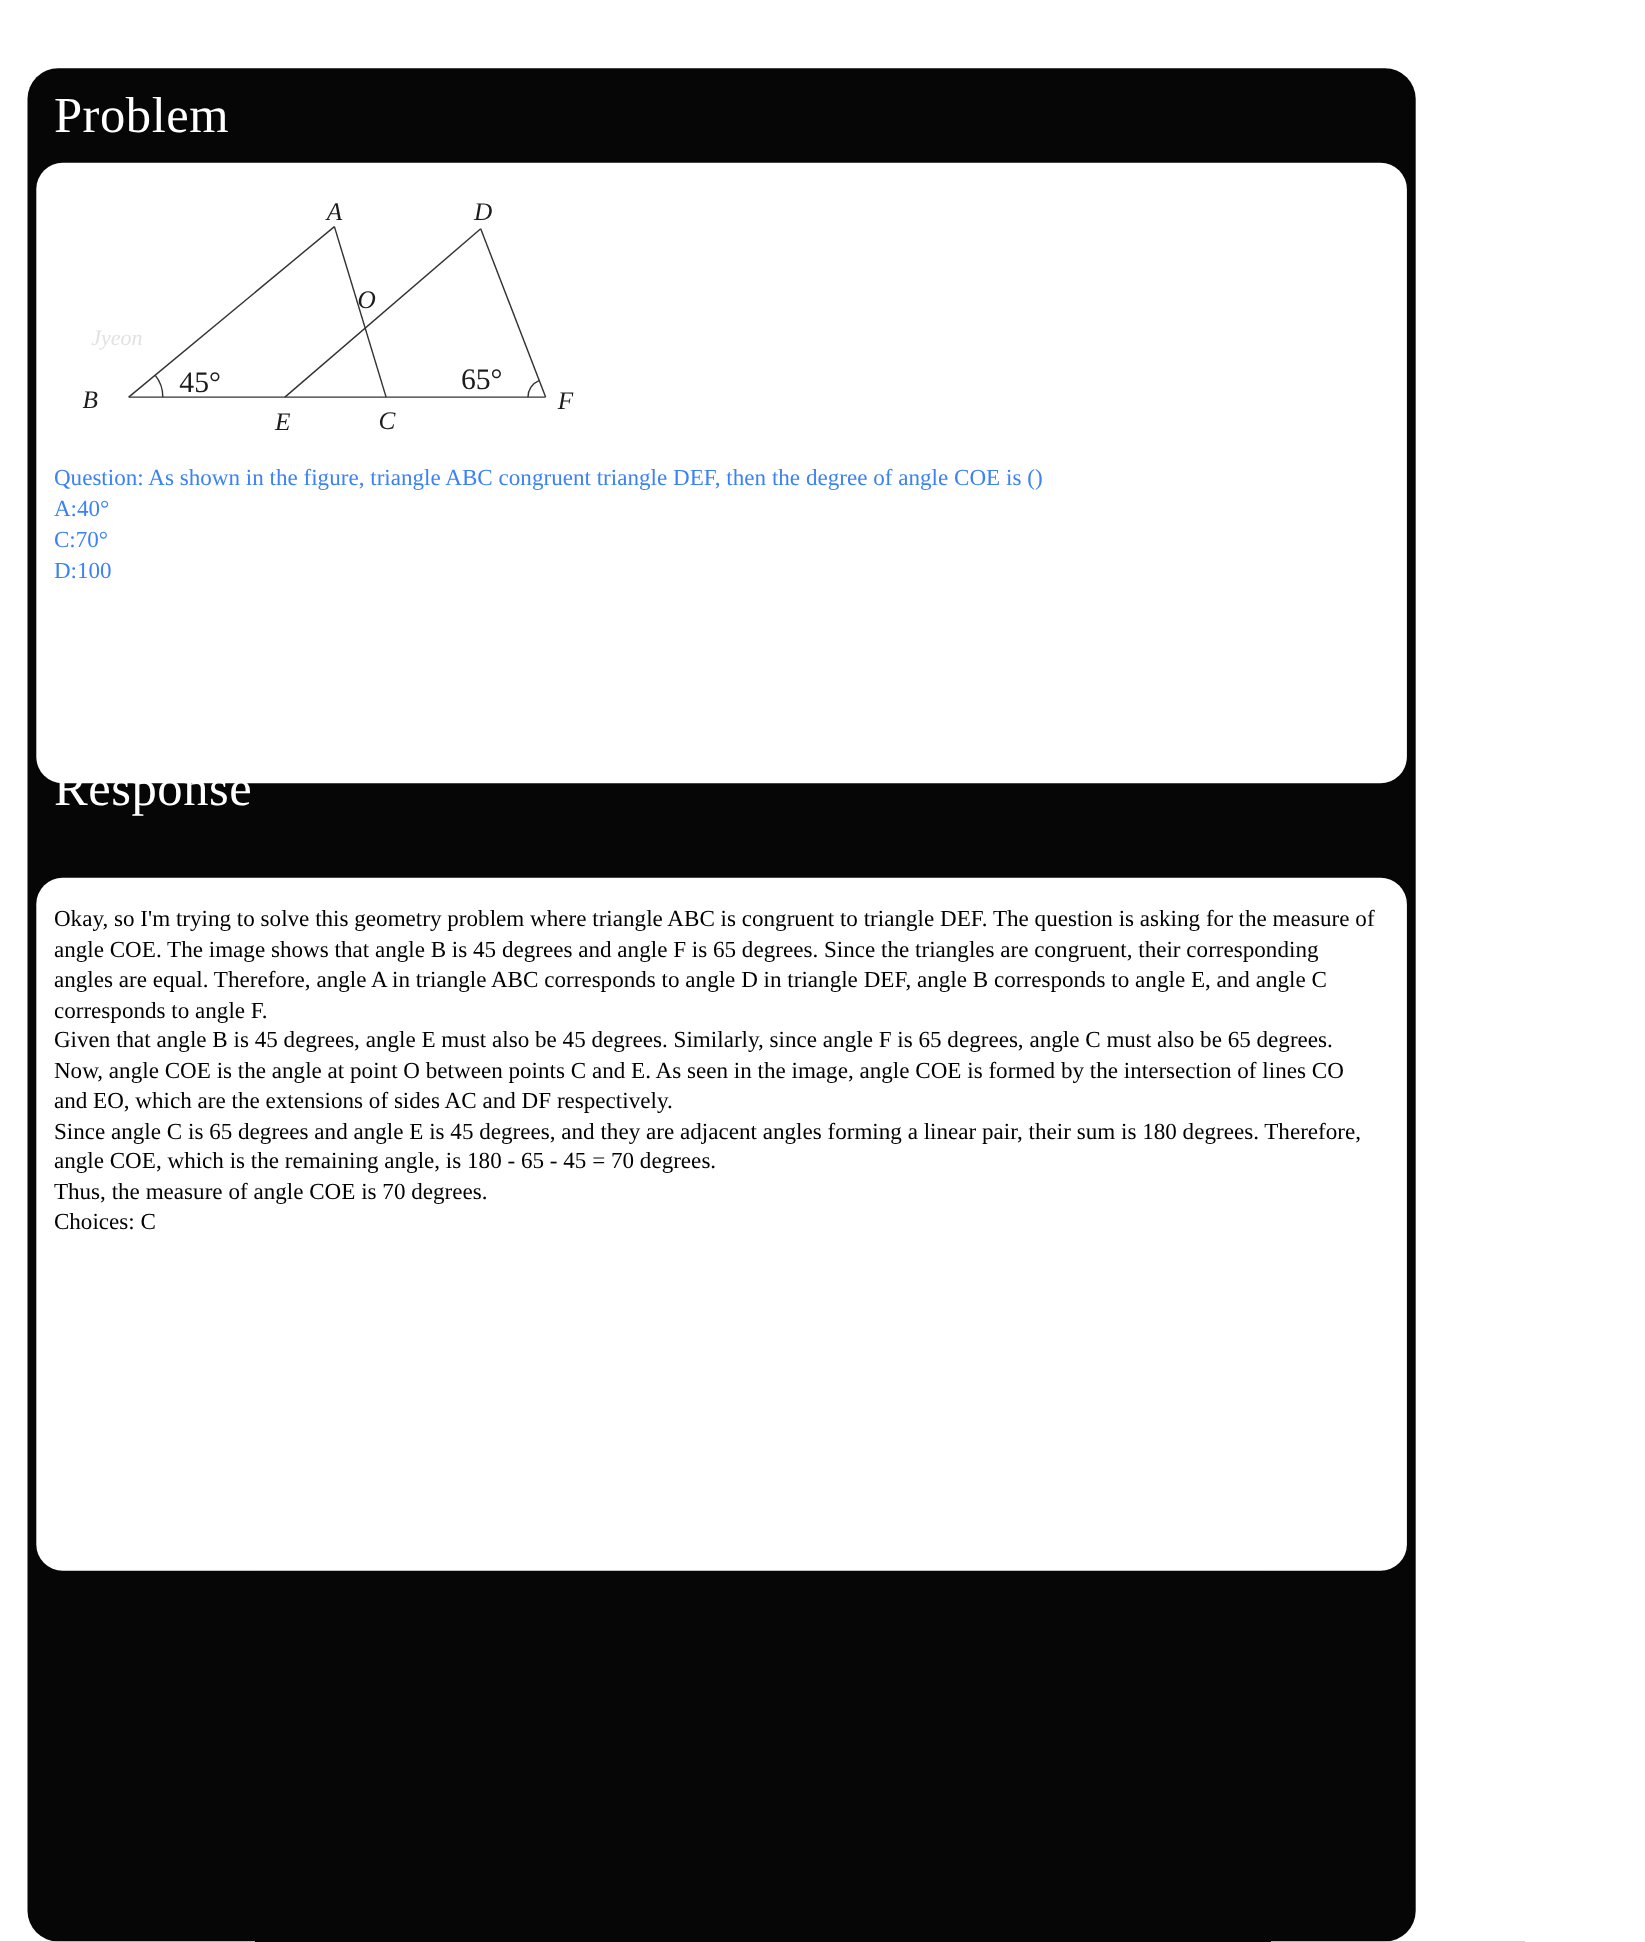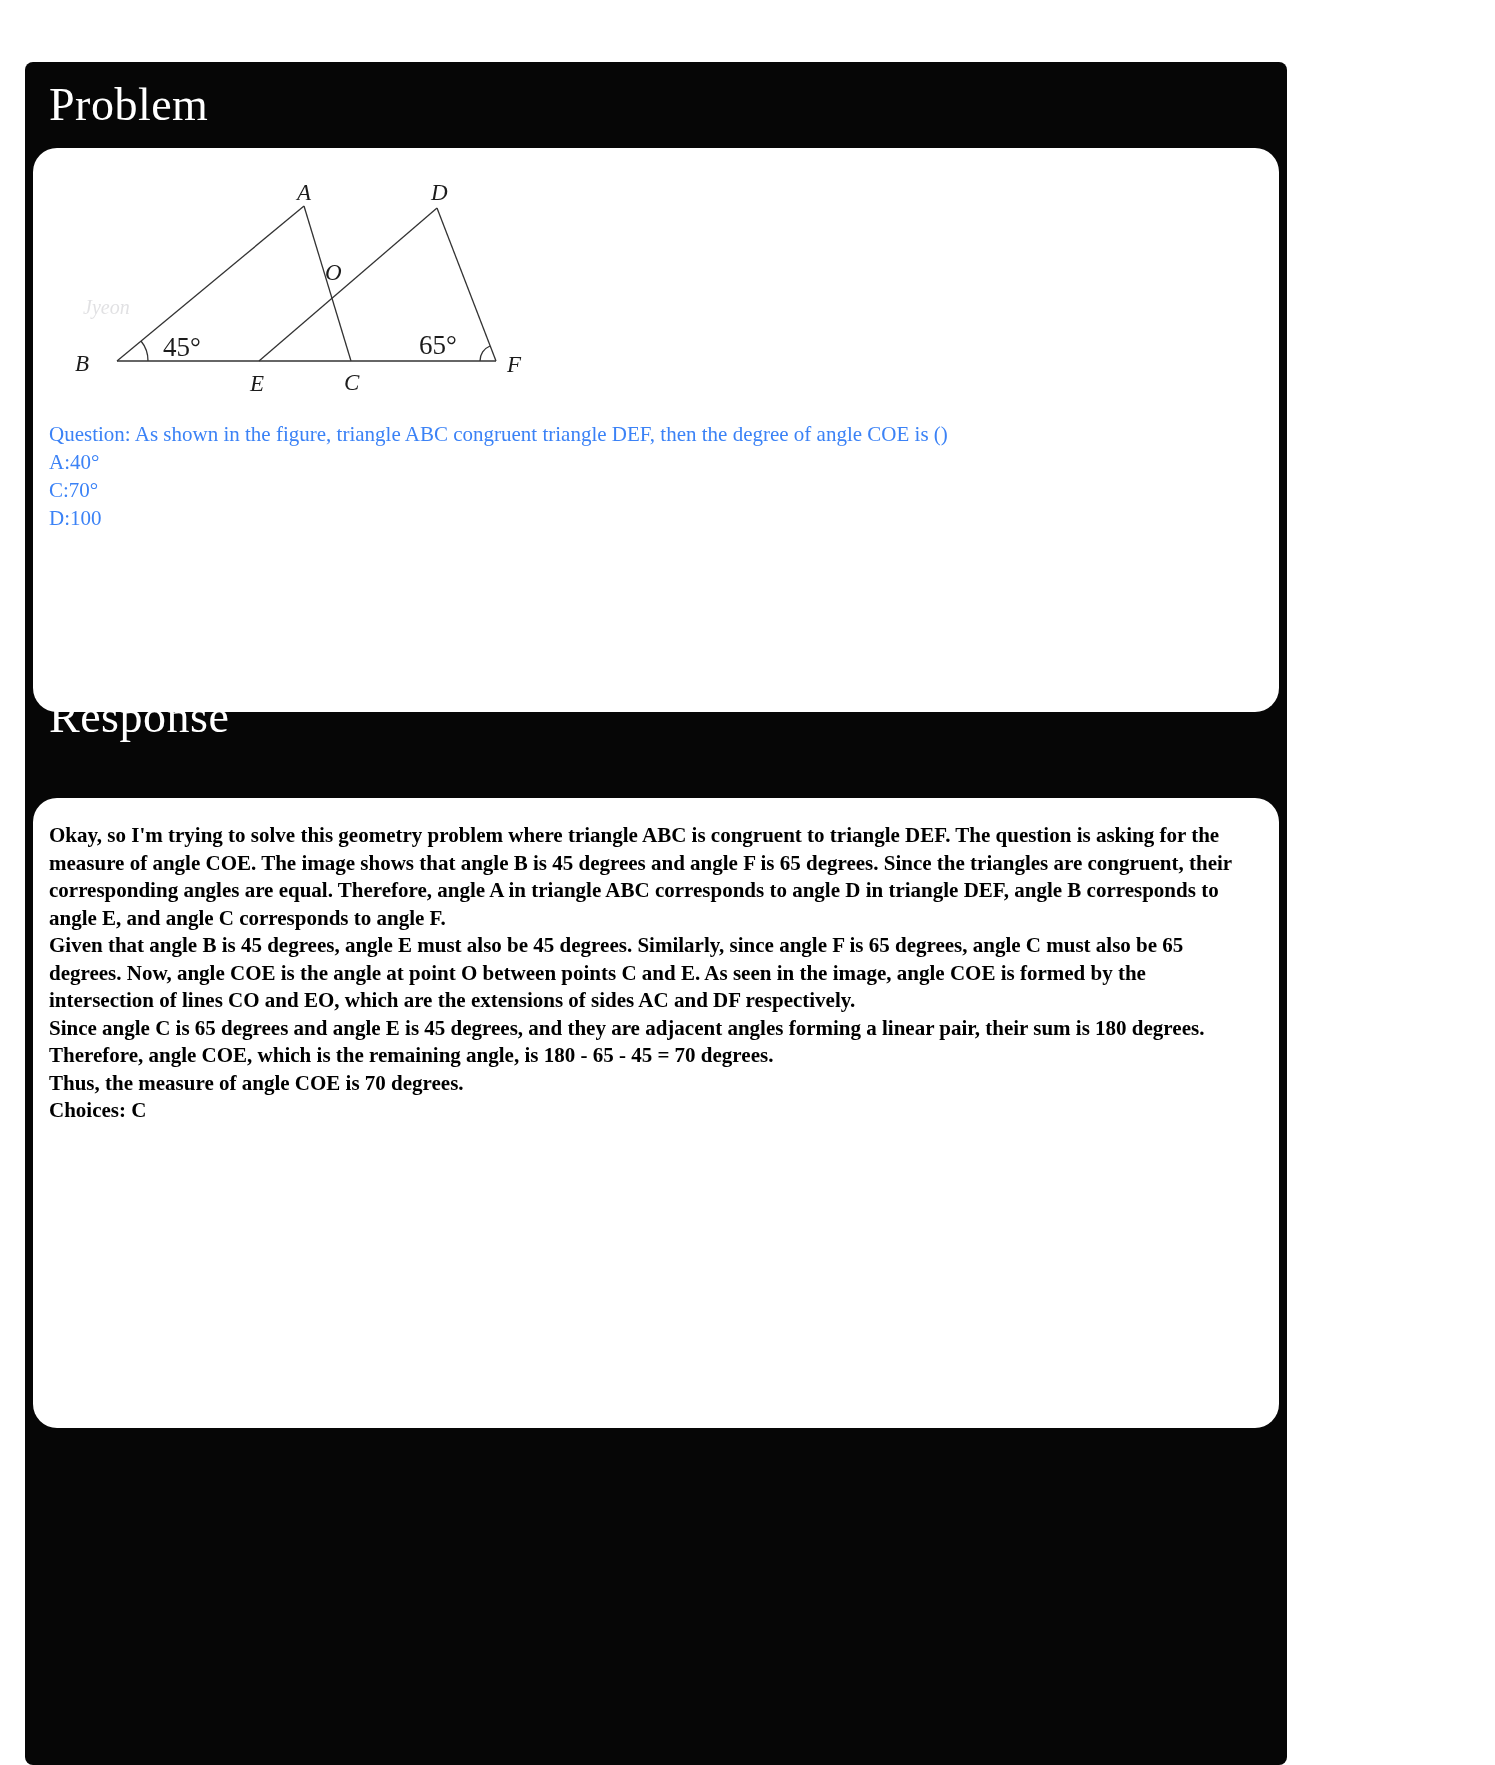--- a/index.html
+++ b/index.html
@@ -15,21 +15,21 @@
     background: #ffffff;
     overflow: hidden;
   }
   .frame {
     position: absolute;
     left: 25px;
     top: 62px;
     width: 1262px;
     height: 1703px;
     background: #060606;
-    border-radius: 8px;
+    border-radius: 28px;
   }
   .section-header {
     position: absolute;
     left: 24px;
     color: #ffffff;
     font-size: 46px;
     font-family: "Liberation Serif", serif;
     font-weight: 400;
     letter-spacing: 0.5px;
     white-space: nowrap;
@@ -87,21 +87,20 @@
   }
   .qa-text div { margin: 0; }
   .response-text {
     position: absolute;
     left: 16px;
     top: 24px;
     width: 1204px;
     font-size: 21px;
     line-height: 27.5px;
     color: #000000;
-    font-weight: bold;
   }
   .response-text p { margin: 0; }
 </style>
 </head>
 <body>
 
 <div class="page">
   <div class="frame">
 
     <div class="section-header header-problem">Problem</div>

